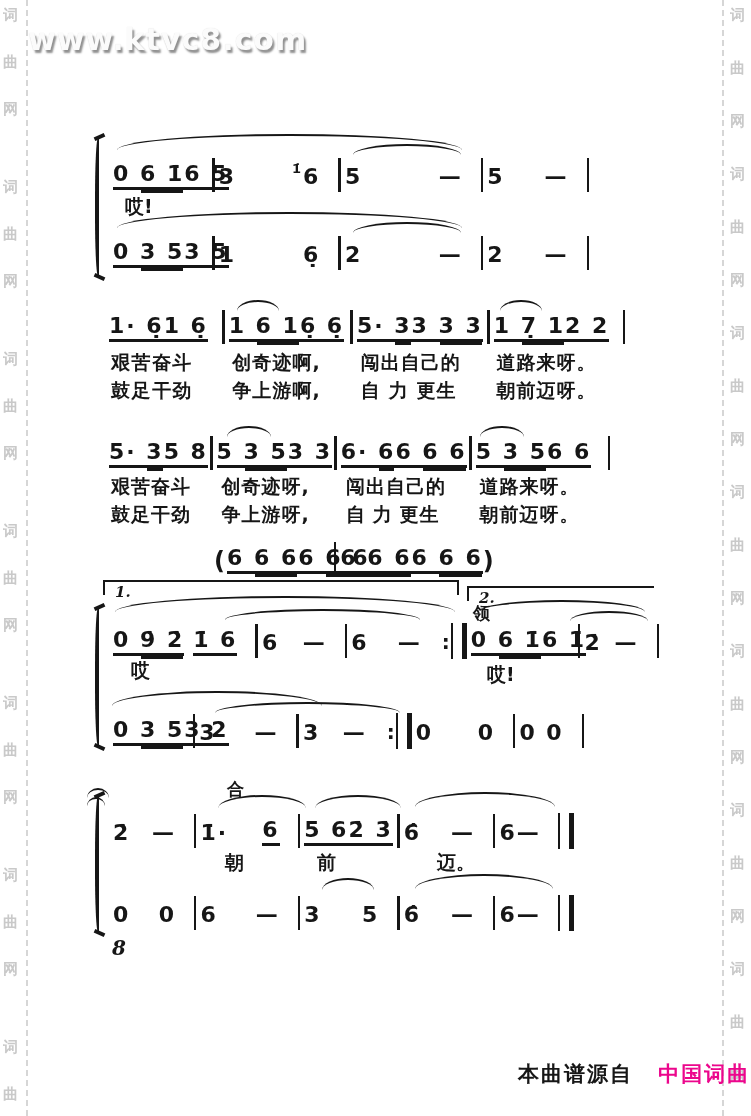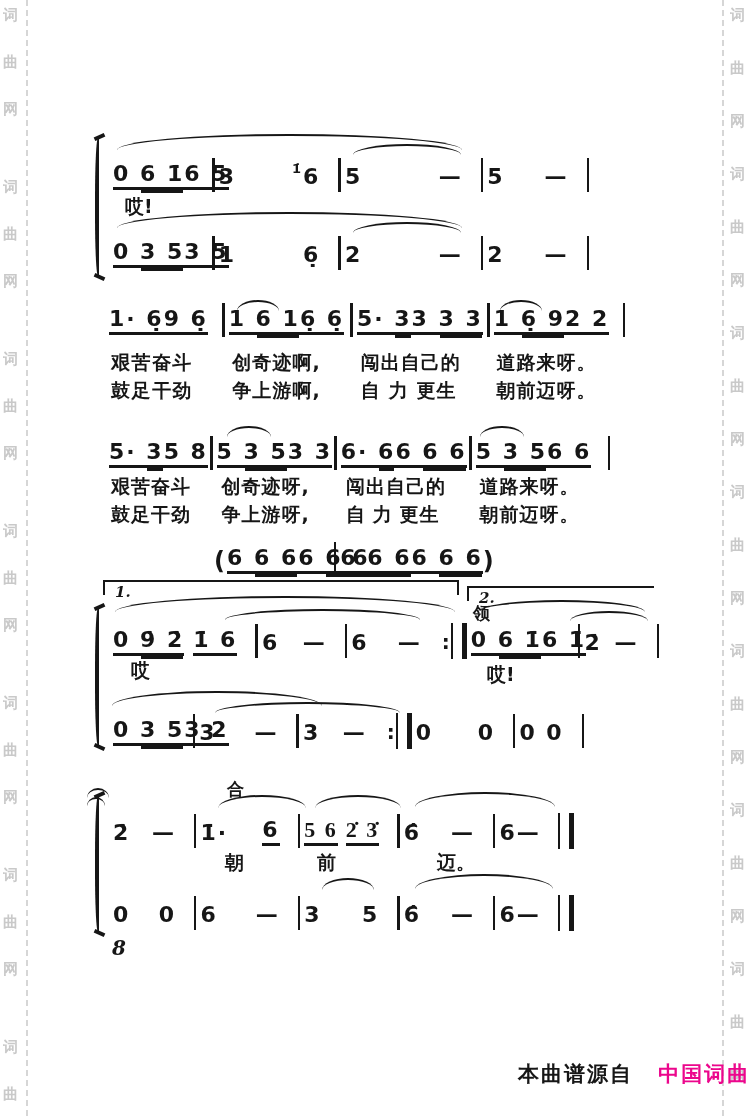--- a/index.html
+++ b/index.html
@@ -41,20 +41,21 @@
   .pageno{position:absolute;left:112px;top:936px;font-family:"DejaVu Serif",serif;
           font-style:italic;font-weight:bold;font-size:20px;}
   .footer{position:absolute;top:1060px;left:518px;font-size:21px;font-weight:bold;letter-spacing:2px;white-space:nowrap;}
   .brand{margin-left:16px;}
 </style>
 </head>
 <body>
 
 <div class="page">
 
+  <div class="wm">www.ktvc8.com</div>
   <div class="dashline" style="left:26px;"></div>
   <div class="dashline" style="left:722px;"></div>
   <div class="strip" style="left:3px;">
       <span style="top: 6px;">词</span>
       <span style="top: 53px;">曲</span>
       <span style="top: 100px;">网</span>
       <span style="top: 178px;">词</span>
       <span style="top: 225px;">曲</span>
       <span style="top: 272px;">网</span>
       <span style="top: 350px;">词</span>
@@ -180,27 +181,27 @@
             <span class="tk">—</span>
           </span>
         </span>
         <span class="bar"></span>
       </div>
   </div>
 
   <div class="sys" style="top:298px;height:120px;">
     <div class="arc" style="left:142px;width:42px;top:2px;height:9px;"></div>
     <div class="arc" style="left:405px;width:42px;top:2px;height:9px;"></div>
-    <div class="nline" style="left:10px;top:1px;width:520px;">
+    <div class="nline" style="left:10px;top:8px;width:520px;">
         <span class="nm" style="flex: 1.1 1 0%;">
           <span class="cluster">
             <span class="tk u1">1· 6̣</span>
           </span>
           <span class="cluster">
-            <span class="tk u1">9 6̣</span>
+            <span class="tk u1">1 6̣</span>
           </span>
         </span>
         <span class="bar"></span>
         <span class="nm" style="flex: 1.2 1 0%;">
           <span class="cluster">
             <span class="tk u1">1 </span>
             <span class="tk u2">6 1</span>
           </span>
           <span class="cluster">
             <span class="tk u1">6̣ 6̣</span>
@@ -214,21 +215,21 @@
           </span>
           <span class="cluster">
             <span class="tk u1">3 </span>
             <span class="tk u2">3 3</span>
           </span>
         </span>
         <span class="bar"></span>
         <span class="nm" style="flex: 1.28 1 0%;">
           <span class="cluster">
             <span class="tk u1">1 </span>
-            <span class="tk u2">6̣ 9</span>
+            <span class="tk u2">7̣ 1</span>
           </span>
           <span class="cluster">
             <span class="tk u1">2 2</span>
           </span>
         </span>
         <span class="bar"></span>
       </div>
     <div class="lline" style="left:10px;top:52px;width:520px;">
         <span class="lm" style="flex: 1.1 1 0%;">
           <span class="lsy">艰</span>
@@ -525,21 +526,21 @@
         <span class="bar"></span>
         <span class="nm" style="flex: 1.95 1 0%;">
           <span class="cluster">
             <span class="tk">1̇·</span>
           </span>
           <span class="cluster">
             <span class="tk u1">6</span>
           </span>
         </span>
         <span class="bar"></span>
-        <span class="nm" style="flex: 1.85 1 0%; font-family: Liberation Serif, serif;">
+        <span class="nm" style="flex: 1.85 1 0%;">
           <span class="cluster">
             <span class="tk u1">5 6</span>
           </span>
           <span class="cluster">
             <span class="tk u1">2̇ 3̇</span>
           </span>
         </span>
         <span class="bar"></span>
         <span class="nm" style="flex: 1.75 1 0%;">
           <span class="cluster">

